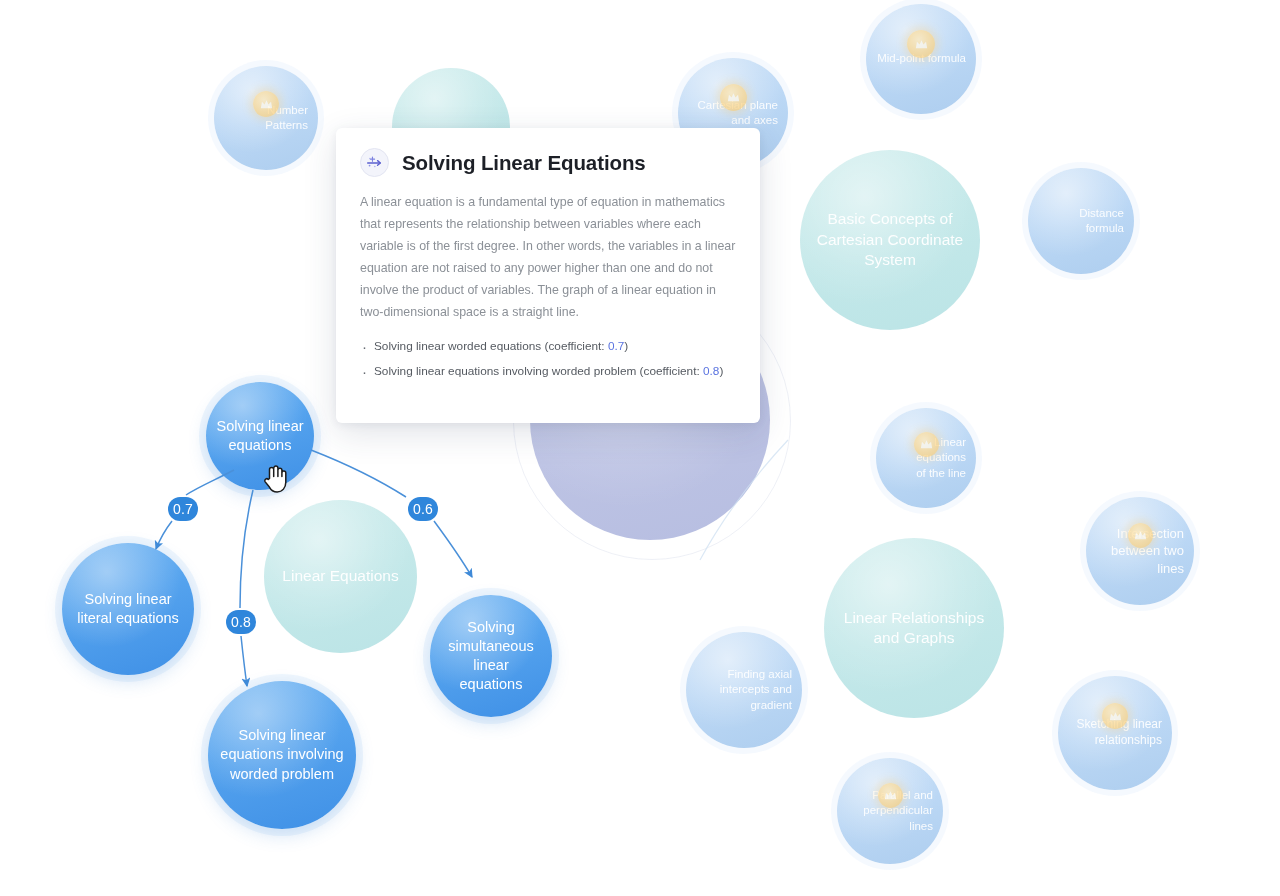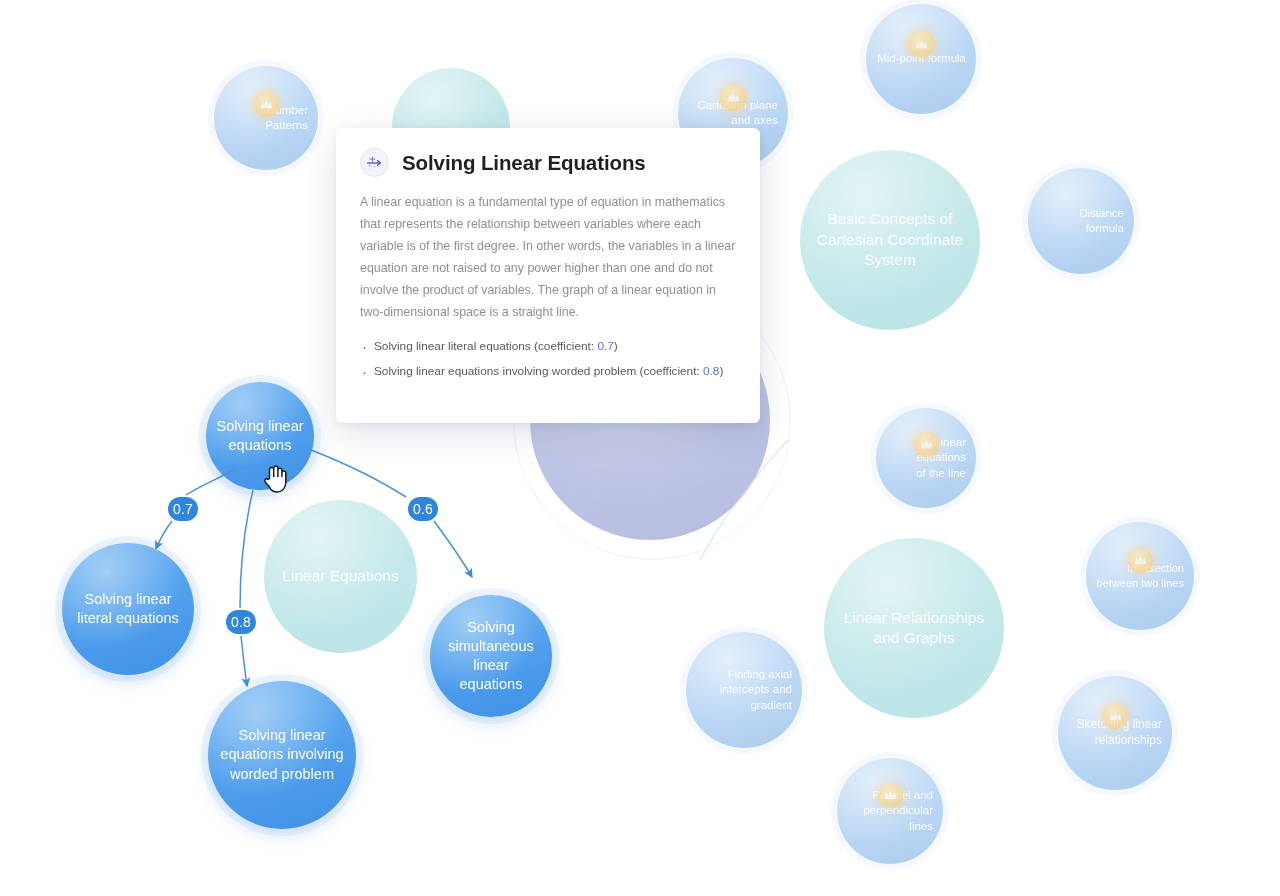--- a/index.html
+++ b/index.html
@@ -210,21 +210,21 @@
         <span class="label">Distance formula</span>
       </div>
       <div class="node dim-blue" style="left: 876px; top: 408px; width: 100px; height: 100px; font-size: 11.5px;">
         <span class="crown" style="width: 25px; height: 25px; top: 24px;">
           <svg width="13" height="11" viewBox="0 0 16 13">
             <path d="M1 11 L2.4 3.2 L5.6 6.4 L8 1.4 L10.4 6.4 L13.6 3.2 L15 11 Z" fill="#fff" opacity=".75"></path>
           </svg>
         </span>
         <span class="label">Linear equations<br>of the line</span>
       </div>
-      <div class="node dim-blue" style="left: 1086px; top: 522px; width: 108px; height: 108px; font-size: 11px;">
+      <div class="node dim-blue" style="left: 1086px; top: 497px; width: 108px; height: 108px; font-size: 13px;">
         <span class="crown" style="width: 25px; height: 25px; top: 26px;">
           <svg width="13" height="11" viewBox="0 0 16 13">
             <path d="M1 11 L2.4 3.2 L5.6 6.4 L8 1.4 L10.4 6.4 L13.6 3.2 L15 11 Z" fill="#fff" opacity=".75"></path>
           </svg>
         </span>
         <span class="label">Intersection<br>between two lines</span>
       </div>
       <div class="node dim-blue" style="left: 686px; top: 632px; width: 116px; height: 116px; font-size: 11.5px;">
         <span class="label">Finding axial<br>intercepts and<br>gradient</span>
       </div>
@@ -307,21 +307,21 @@
           <path d="M7.6 3.6 V8.6 M5.1 6.1 H10.1" stroke="#7e83e0" stroke-width="1.35" stroke-linecap="round"></path>
           <circle cx="4.2" cy="13.6" r="1.05" fill="#8b90e6"></circle>
           <circle cx="10.4" cy="14.6" r="0.85" fill="#a6aaee"></circle>
           <circle cx="4.6" cy="5.2" r="0.8" fill="#a6aaee"></circle>
         </svg>
       </span>
       <span class="card-title">Solving Linear Equations</span>
     </div>
     <p class="card-desc">A linear equation is a fundamental type of equation in mathematics that represents the relationship between variables where each variable is of the first degree. In other words, the variables in a linear equation are not raised to any power higher than one and do not involve the product of variables. The graph of a linear equation in two-dimensional space is a straight line.</p>
     <ul class="rel-list" id="rel-list">
-        <li><span>Solving linear literal equations  (coefficient: </span><span class="coef">0.7</span><span>)</span></li>
+        <li><span>Solving linear worded equations  (coefficient: </span><span class="coef">0.7</span><span>)</span></li>
         <li><span>Solving linear equations involving worded problem  (coefficient: </span><span class="coef">0.8</span><span>)</span></li>
       </ul>
   </div>
 
   <div id="cursor" style="left: 262px; top: 464px;">
     <svg width="26" height="30" viewBox="0 0 26 30">
       <path d="M7.5 14.5 V5.6 a2.1 2.1 0 0 1 4.2 0 v7.0 V4.2 a2.1 2.1 0 0 1 4.2 0 v8.4 V6.2 a2 2 0 0 1 4 0 v6.4 V9.0 a1.95 1.95 0 0 1 3.9 0 v9.3 c0 5.4 -3.4 9.6 -8.6 9.6 c-4.2 0 -6.3 -1.9 -8.0 -5.1 L3.0 17.6 a2.0 2.0 0 0 1 3.3 -2.2 Z" fill="#ffffff" stroke="#1b1b1b" stroke-width="1.5" stroke-linejoin="round"></path>
     </svg>
   </div>
 

